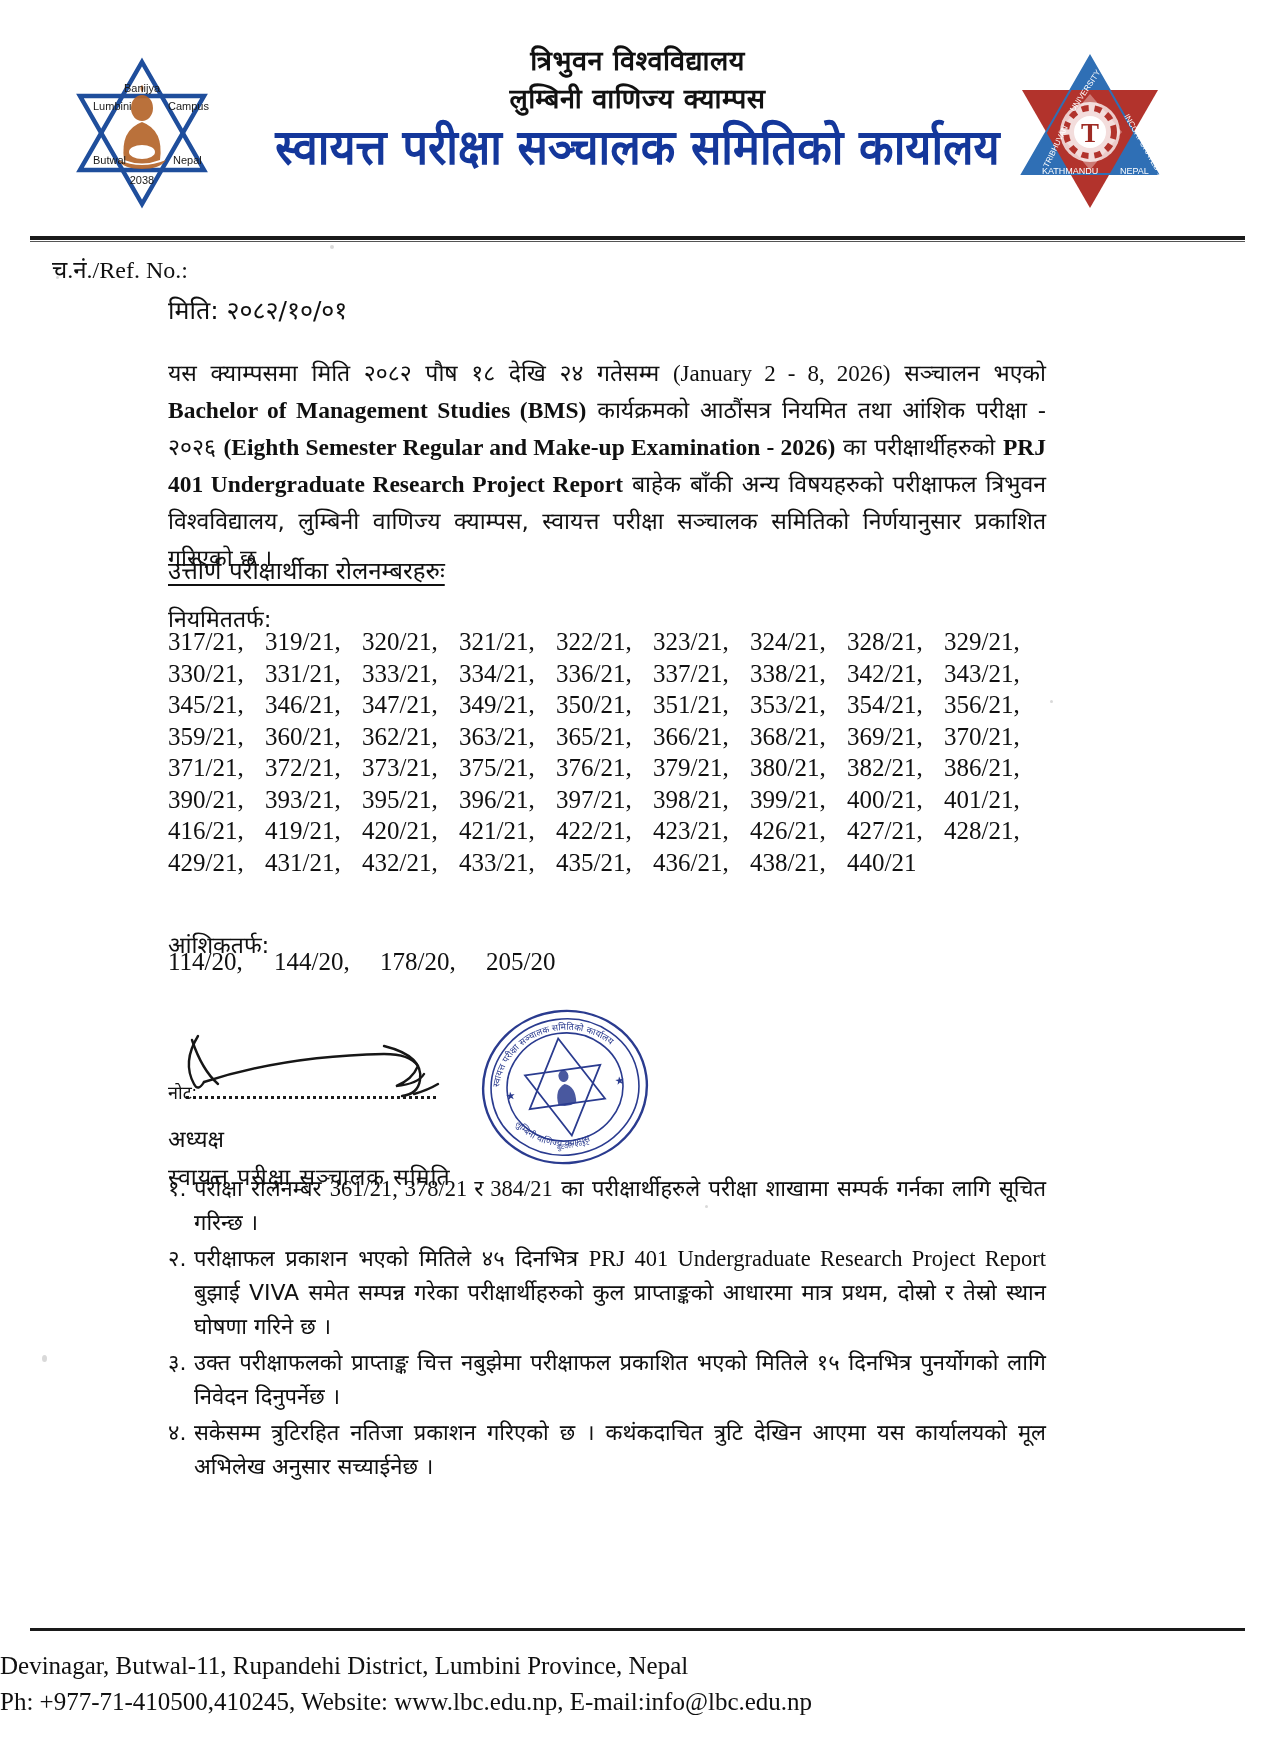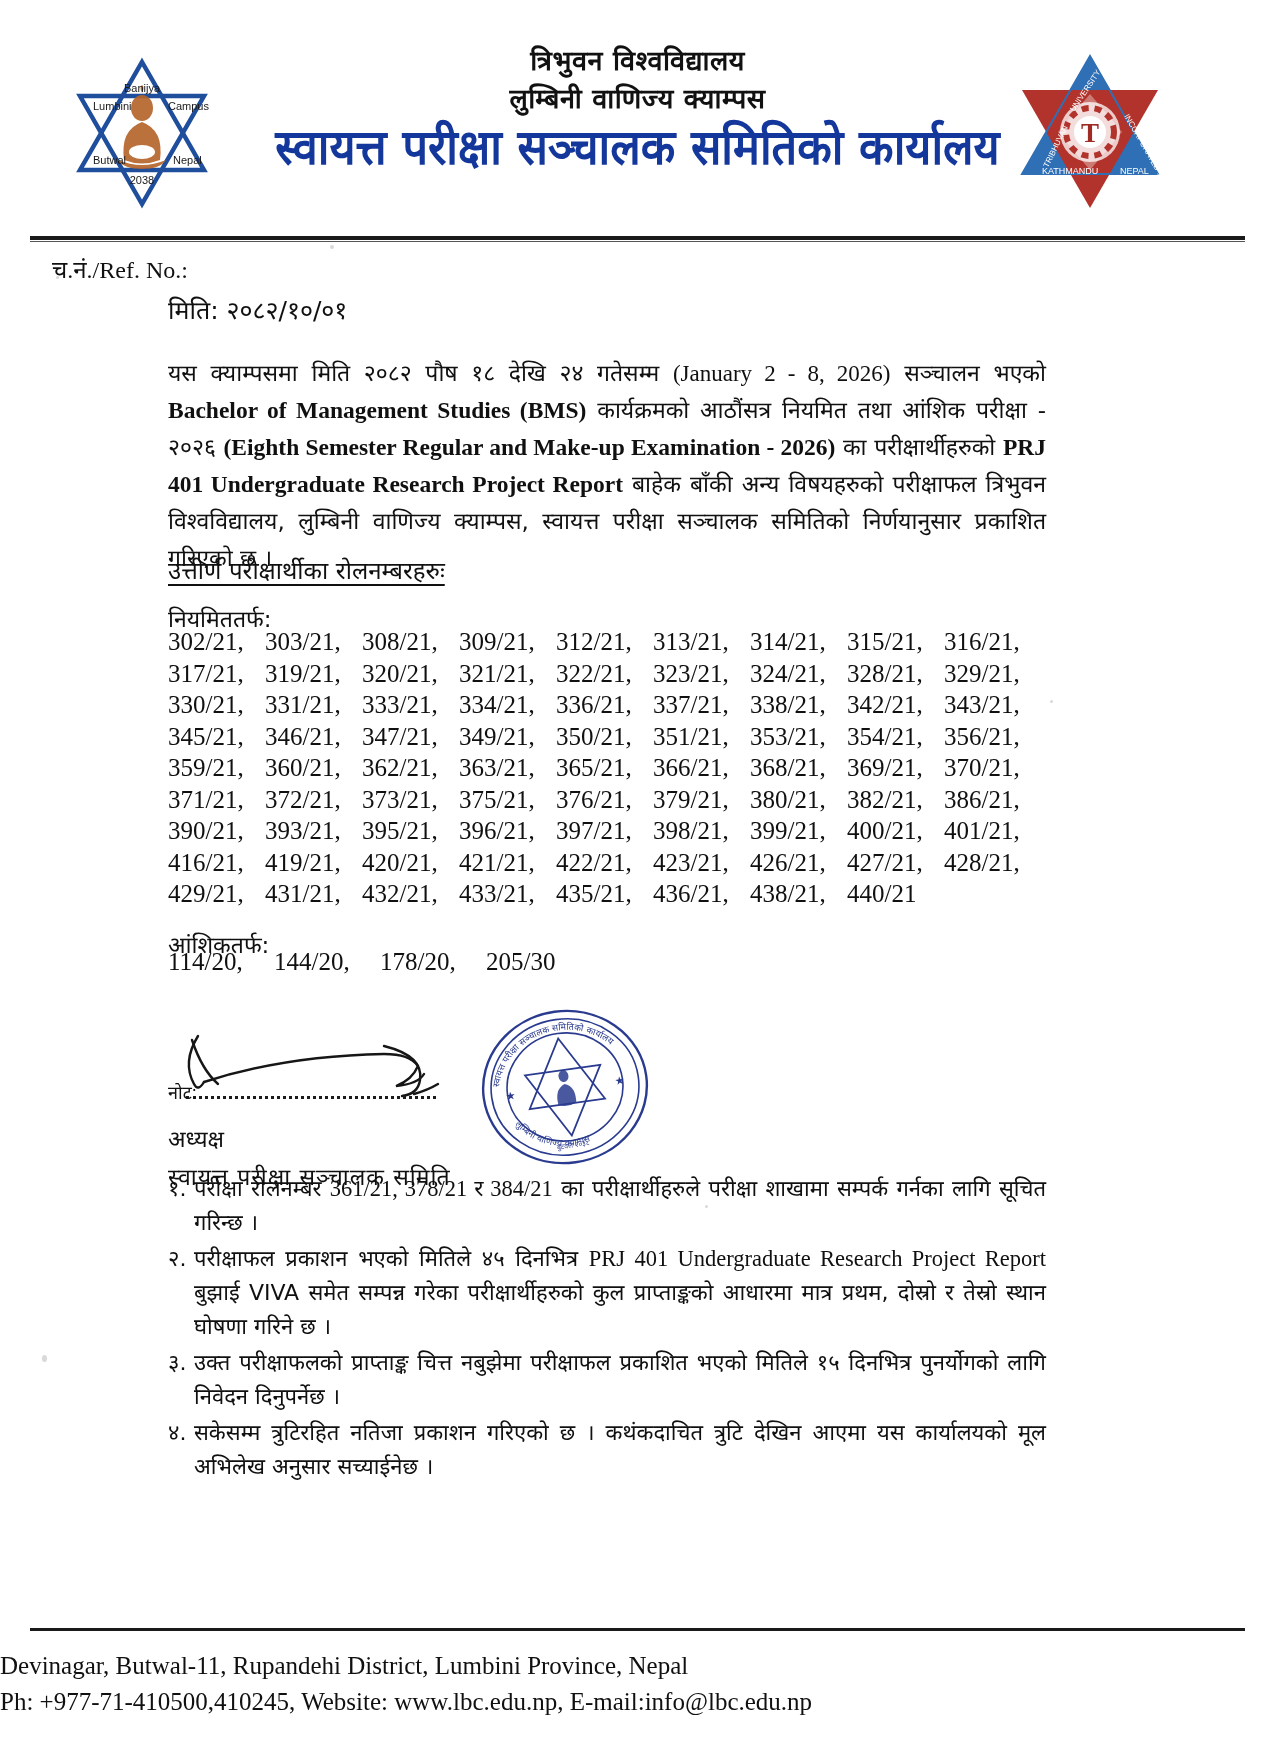--- a/index.html
+++ b/index.html
@@ -162,31 +162,20 @@
 
   <div class="para">
     <span>यस क्याम्पसमा मिति २०८२ पौष १८ देखि २४ गतेसम्म </span><span class="enplain">(January 2 - 8, 2026)</span><span> सञ्चालन भएको </span><span class="en">Bachelor of Management Studies (BMS)</span><span> कार्यक्रमको आठौंसत्र नियमित तथा आंशिक परीक्षा - २०२६ </span><span class="en">(Eighth Semester Regular and Make-up Examination - 2026)</span><span> का परीक्षार्थीहरुको </span><span class="en">PRJ 401 Undergraduate Research Project Report</span><span> बाहेक बाँकी अन्य विषयहरुको परीक्षाफल त्रिभुवन विश्वविद्यालय, लुम्बिनी वाणिज्य क्याम्पस, स्वायत्त परीक्षा सञ्चालक समितिको निर्णयानुसार प्रकाशित गरिएको छ ।</span>
   </div>
 
   <div class="section-head">उत्तीर्ण परीक्षार्थीका रोलनम्बरहरुः</div>
 
   <div class="sub-head sub-regular">नियमिततर्फ:</div>
   <div class="rolls rolls-regular" id="regular-rolls">
       <div class="roll-row">
-        <div class="roll-cell">302/21,</div>
-        <div class="roll-cell">303/21,</div>
-        <div class="roll-cell">308/21,</div>
-        <div class="roll-cell">309/21,</div>
-        <div class="roll-cell">312/21,</div>
-        <div class="roll-cell">313/21,</div>
-        <div class="roll-cell">314/21,</div>
-        <div class="roll-cell">315/21,</div>
-        <div class="roll-cell">316/21,</div>
-      </div>
-      <div class="roll-row">
         <div class="roll-cell">317/21,</div>
         <div class="roll-cell">319/21,</div>
         <div class="roll-cell">320/21,</div>
         <div class="roll-cell">321/21,</div>
         <div class="roll-cell">322/21,</div>
         <div class="roll-cell">323/21,</div>
         <div class="roll-cell">324/21,</div>
         <div class="roll-cell">328/21,</div>
         <div class="roll-cell">329/21,</div>
       </div>
@@ -268,21 +257,21 @@
         <div class="roll-cell"></div>
       </div>
     </div>
 
   <div class="sub-head sub-partial">आंशिकतर्फ:</div>
   <div class="rolls rolls-partial" id="partial-rolls">
       <div class="roll-row">
         <div class="roll-cell">114/20,</div>
         <div class="roll-cell">144/20,</div>
         <div class="roll-cell">178/20,</div>
-        <div class="roll-cell">205/30</div>
+        <div class="roll-cell">205/20</div>
       </div>
     </div>
 
   <div class="sig-block">
     <div class="sig-mark">
       <svg viewBox="0 0 470 86" width="470" height="86">
         <g fill="none" stroke="#161616" stroke-width="2.4" stroke-linecap="round">
           <path d="M30 6 q-16 26 -4 48 q4 8 10 -2"></path>
           <path d="M24 10 q10 30 26 44"></path>
           <path d="M36 52 q80 -26 180 -28 q26 0 34 12 q-6 14 -22 20 q22 -2 28 -12"></path>

